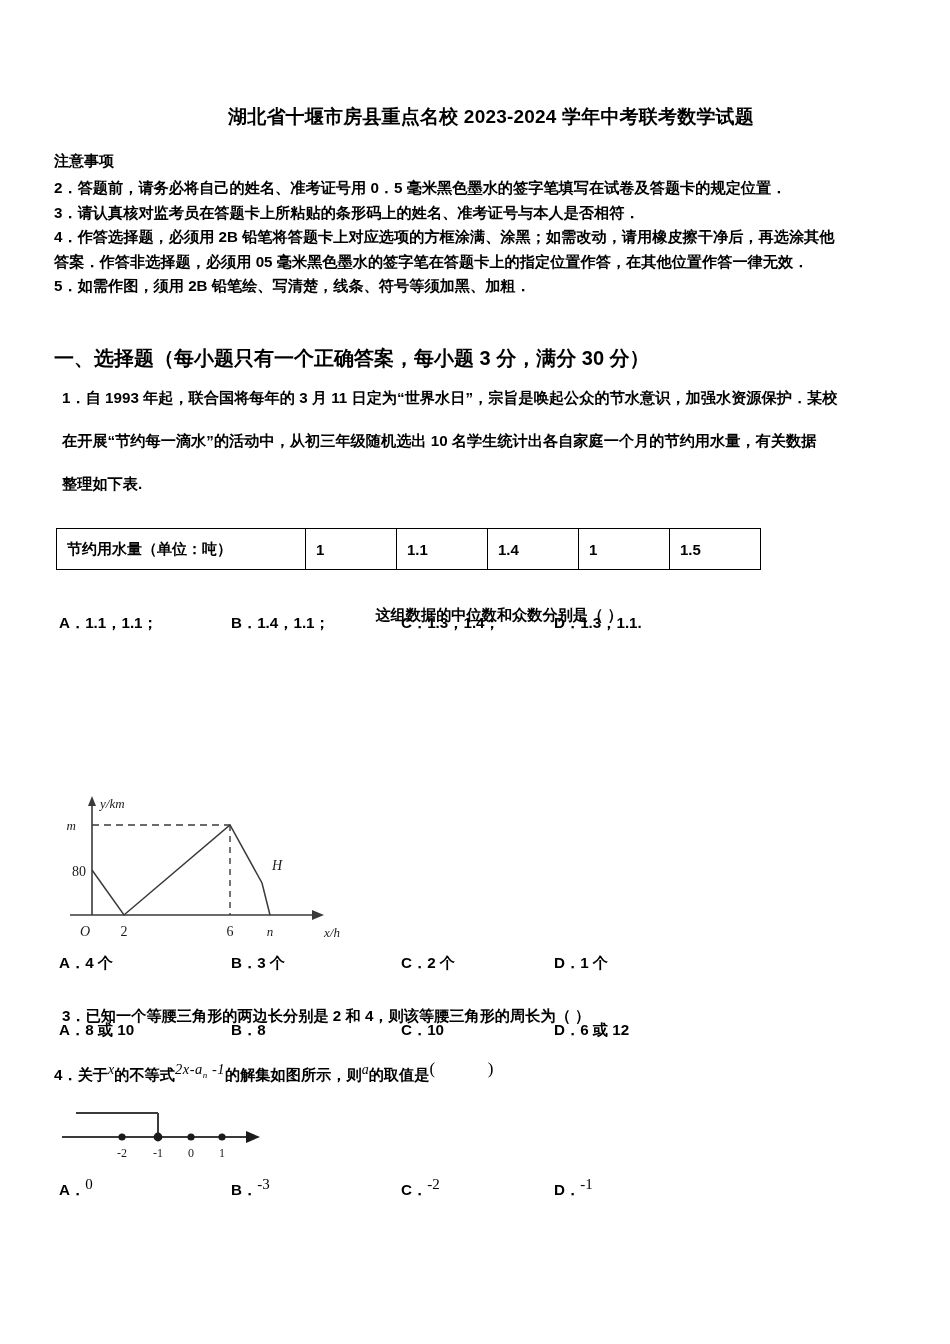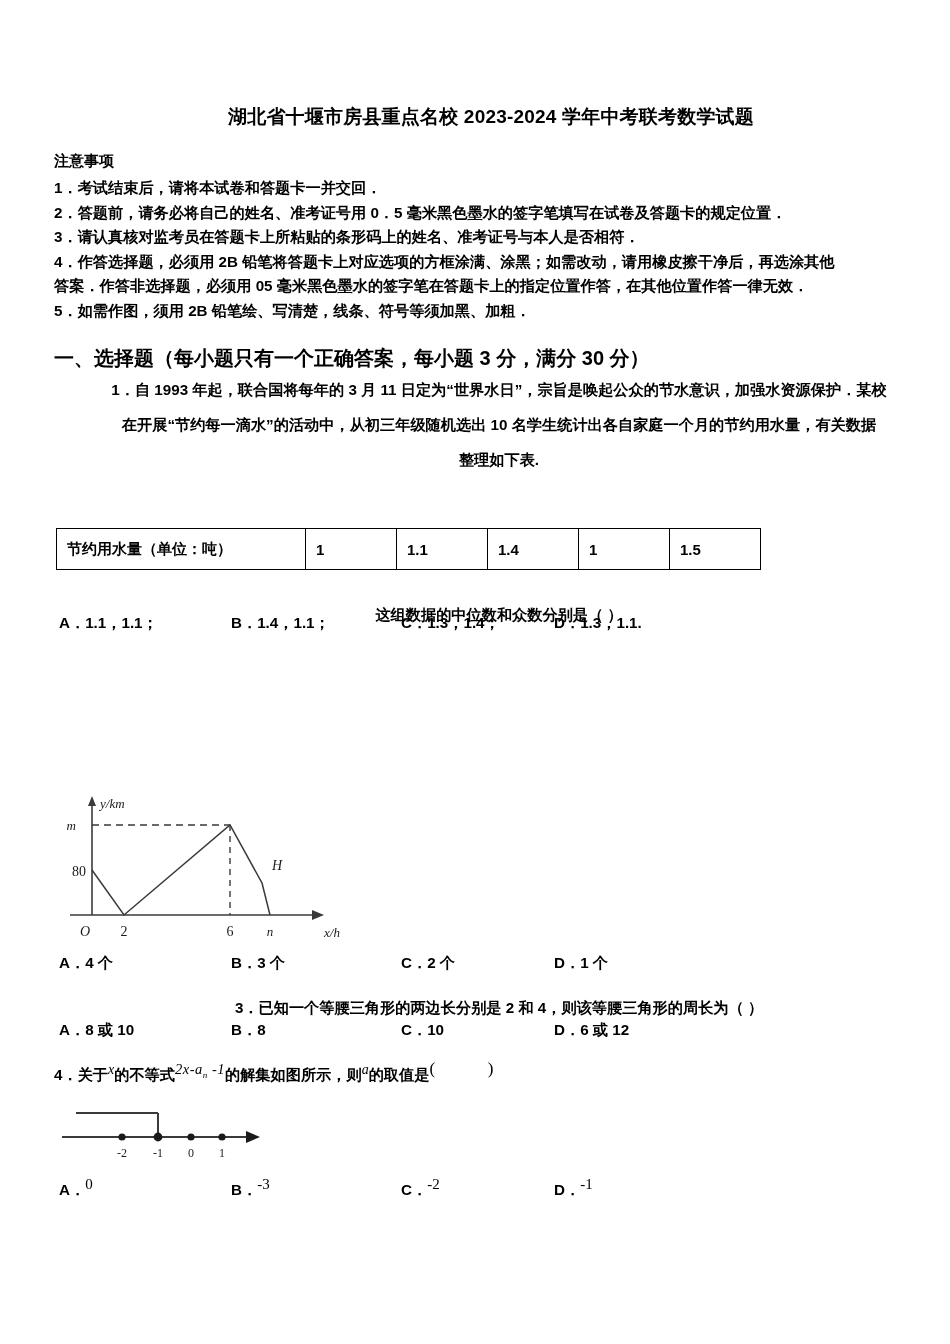--- a/index.html
+++ b/index.html
@@ -58,21 +58,21 @@
   .q-block {
     position: absolute;
     font-family: "Liberation Sans", "DejaVu Sans", sans-serif;
     font-weight: bold;
     font-size: 15.2px;
     line-height: 35px;
   }
   .q1 { left: 38px; top: 372px; width: 890px; }
   .q2 { left: 38px; top: 648px; width: 890px; }
   .q3 { left: 38px; top: 990px; width: 890px; }
-  .q1 p, .q2 p, .q3 p { margin: 0; text-align: center; }
+  .q1 p, .q2 p, .q3 p { margin: 8px; }
 
   
   .opts {
     position: absolute;
     width: 890px;
     height: 26px;
     font-family: "Liberation Sans", "DejaVu Sans", sans-serif;
     font-weight: bold;
     font-size: 15.2px;
   }
@@ -161,21 +161,20 @@
 </head>
 <body>
 
 <div class="page">
 
   <div class="title">湖北省十堰市房县重点名校 2023-2024 学年中考联考数学试题</div>
 
   <div class="notice-head">注意事项</div>
 
   <div class="notice-list">
-    <p>1．考试结束后，请将本试卷和答题卡一并交回．</p>
     <p>2．答题前，请务必将自己的姓名、准考证号用 0．5 毫米黑色墨水的签字笔填写在试卷及答题卡的规定位置．</p>
     <p>3．请认真核对监考员在答题卡上所粘贴的条形码上的姓名、准考证号与本人是否相符．</p>
     <p>4．作答选择题，必须用 2B 铅笔将答题卡上对应选项的方框涂满、涂黑；如需改动，请用橡皮擦干净后，再选涂其他</p>
     <p>答案．作答非选择题，必须用 05 毫米黑色墨水的签字笔在答题卡上的指定位置作答，在其他位置作答一律无效．</p>
     <p>5．如需作图，须用 2B 铅笔绘、写清楚，线条、符号等须加黑、加粗．</p>
   </div>
 
   <div class="sec-head">一、选择题（每小题只有一个正确答案，每小题 3 分，满分 30 分）</div>
 
   <div class="q-block q1">

